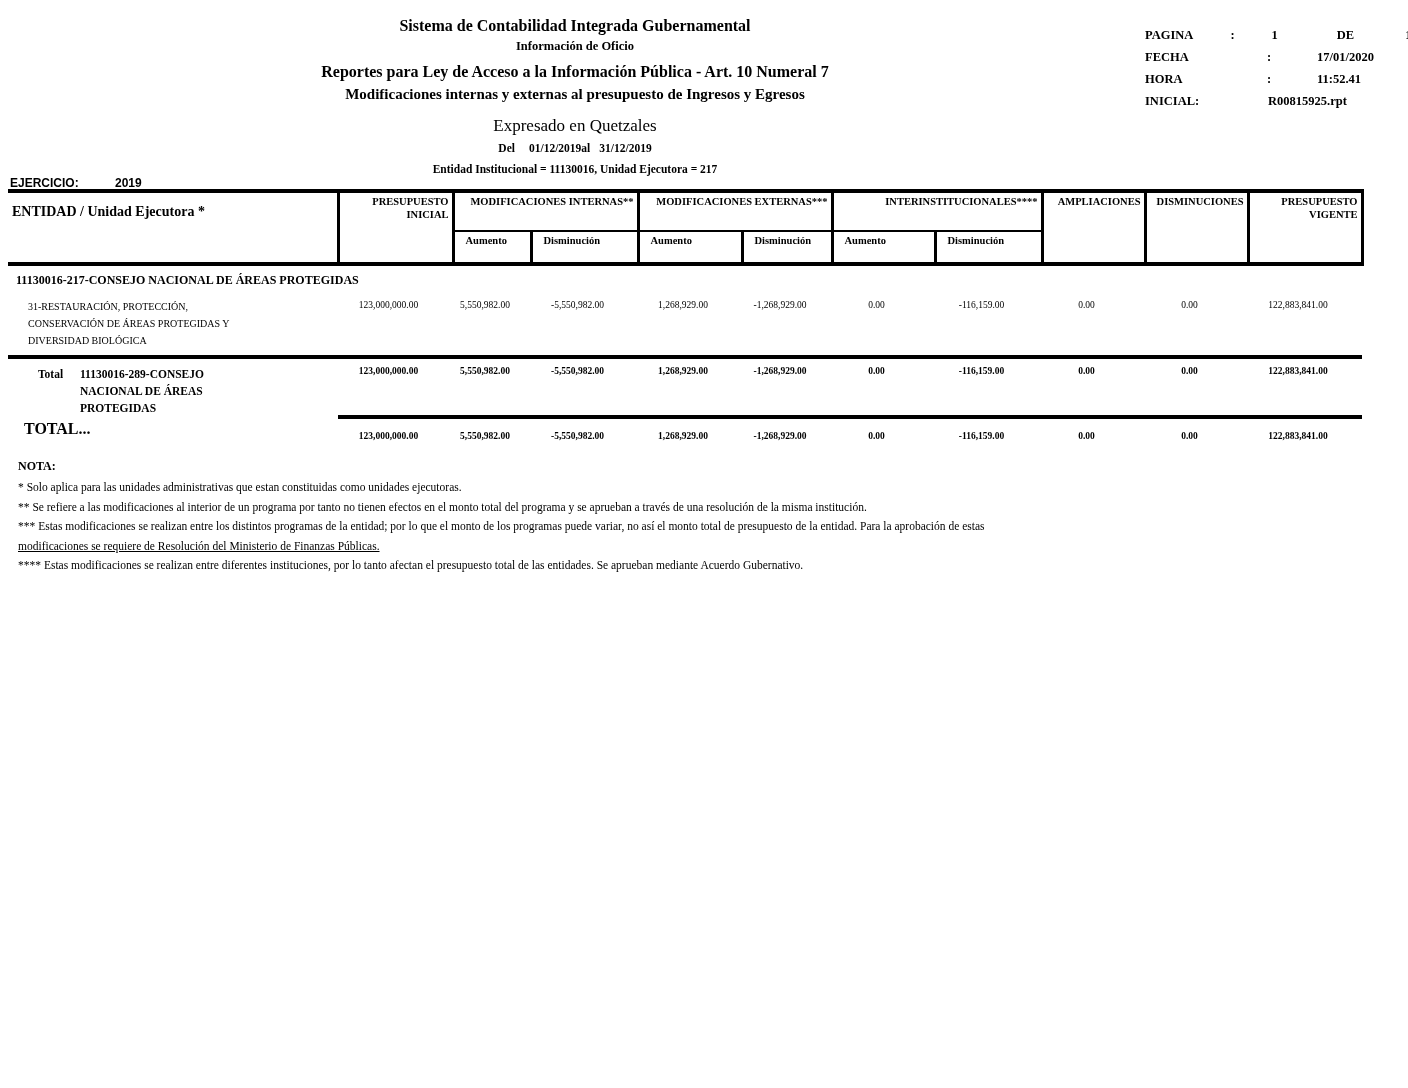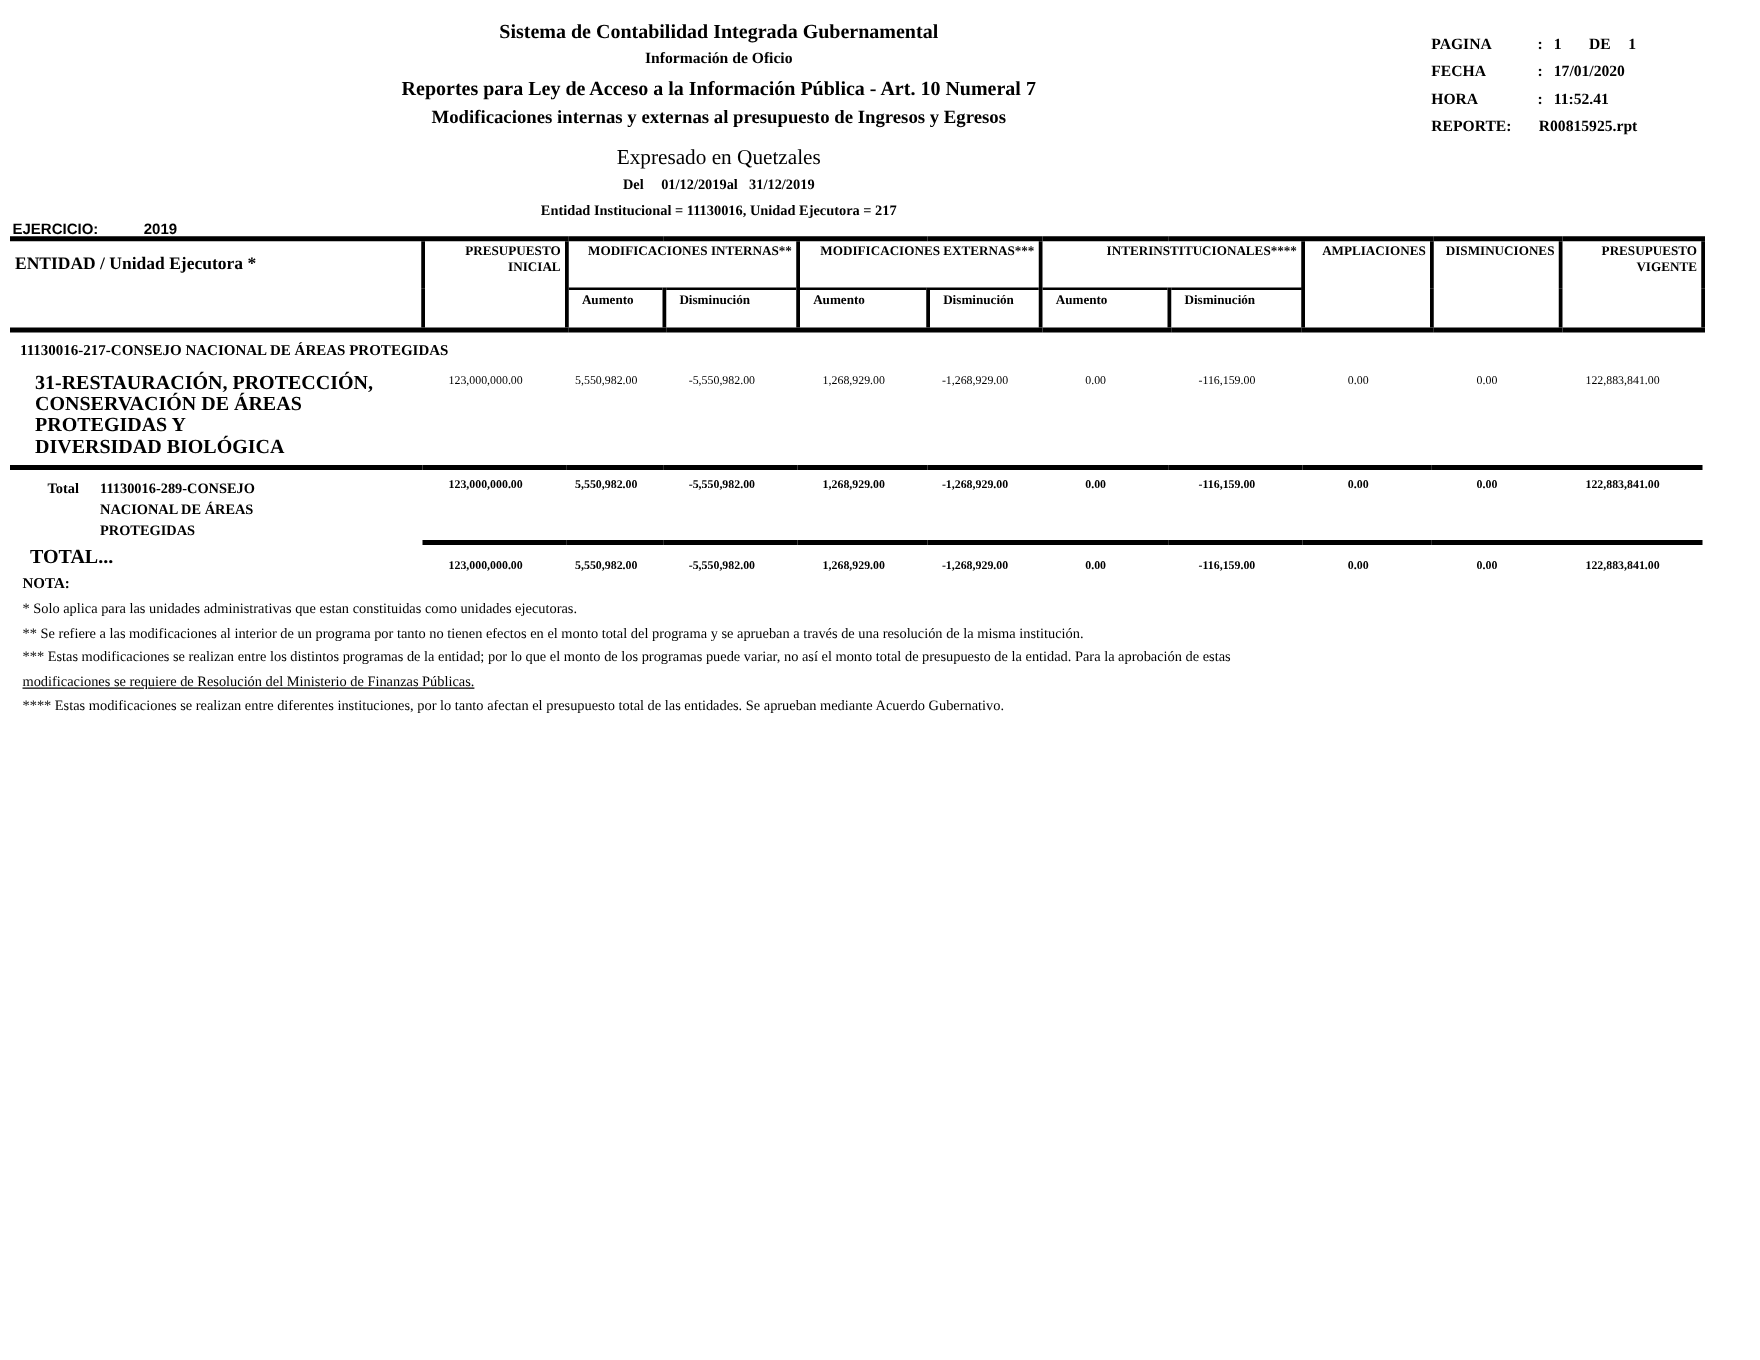--- a/index.html
+++ b/index.html
@@ -22,21 +22,21 @@
   .t5 { font-size: 17px; font-weight: normal; line-height: 15px; margin-top: 14px; }
   .t6 { font-size: 11.5px; font-weight: bold; line-height: 15px; margin-top: 8px; }
   .t6 span { display: inline-block; }
   .t6 .gap-a { margin-right: 14px; }
   .t6 .gap-b { }
   .t6 .gap-c { margin-right: 9px; }
   .t7 { font-size: 11.5px; font-weight: bold; line-height: 15px; margin-top: 6px; }
 
   
   .meta-block { left: 1145px; top: 28px; width: 250px; font-size: 12.5px; font-weight: bold; }
-  .meta-row { display: flex; align-items: baseline; margin-bottom: 7px; }
+  .meta-row { display: flex; align-items: baseline; margin-bottom: 7px; gap: 37px; }
   .meta-label { width: 76px; }
   .meta-colon { width: 22px; text-align: center; }
   .meta-label-wide { width: 86px; }
   .meta-de { margin: 0 14px 0 22px; }
 
   
   .ejercicio { left: 10px; top: 176px; font-family: "Liberation Sans", sans-serif; font-weight: bold; font-size: 12px; }
   .ejercicio .val { position: absolute; left: 105px; top: 0; }
 
   
@@ -60,21 +60,21 @@
     font-size: 14px; padding: 12px 0 0 4px;
   }
   thead th.sub { text-align: left; padding-left: 11px; height: 33px; }
 
   tbody td { font-size: 9.5px; text-align: center; padding: 0 14px 0 0; }
   tbody td.desc { text-align: left; padding: 0; }
 
   tr.group-row td { font-weight: bold; font-size: 12px; text-align: left; padding: 7px 0 4px 8px; }
 
   tr.program-row td { padding-top: 8px; height: 62px; border-bottom: 4px solid #000; }
-  tr.program-row td.desc { font-weight: bold; font-size: 16px; line-height: 17px; padding: 6px 0 6px 20px; }
+  tr.program-row td.desc { font-weight: normal; font-size: 10px; line-height: 17px; padding: 6px 0 6px 20px; }
 
   tr.total-row td { font-weight: bold; padding-top: 7px; height: 58px; }
   tr.total-row td.desc { font-size: 11.5px; line-height: 17px; padding: 7px 0 0 30px; }
   .total-flex { display: flex; }
   .total-prefix { width: 42px; flex: none; }
 
   tr.grand-row td { font-weight: bold; border-top: 4px solid #000; padding-top: 12px; height: 32px; }
   tr.grand-row td.desc { border-top: none; font-size: 16px; padding: 3px 0 0 16px; }
 
   
@@ -110,21 +110,21 @@
     <span class="meta-label">FECHA</span>
     <span class="meta-colon">:</span>
     <span>17/01/2020</span>
   </div>
   <div class="meta-row">
     <span class="meta-label">HORA</span>
     <span class="meta-colon">:</span>
     <span>11:52.41</span>
   </div>
   <div class="meta-row">
-    <span class="meta-label-wide">REPORTE:</span>
+    <span class="meta-label-wide">INICIAL:</span>
     <span>R00815925.rpt</span>
   </div>
 </div>
 
 <div class="abs ejercicio">
   <span>EJERCICIO:</span>
   <span class="val">2019</span>
 </div>
 
 <table class="budget">

